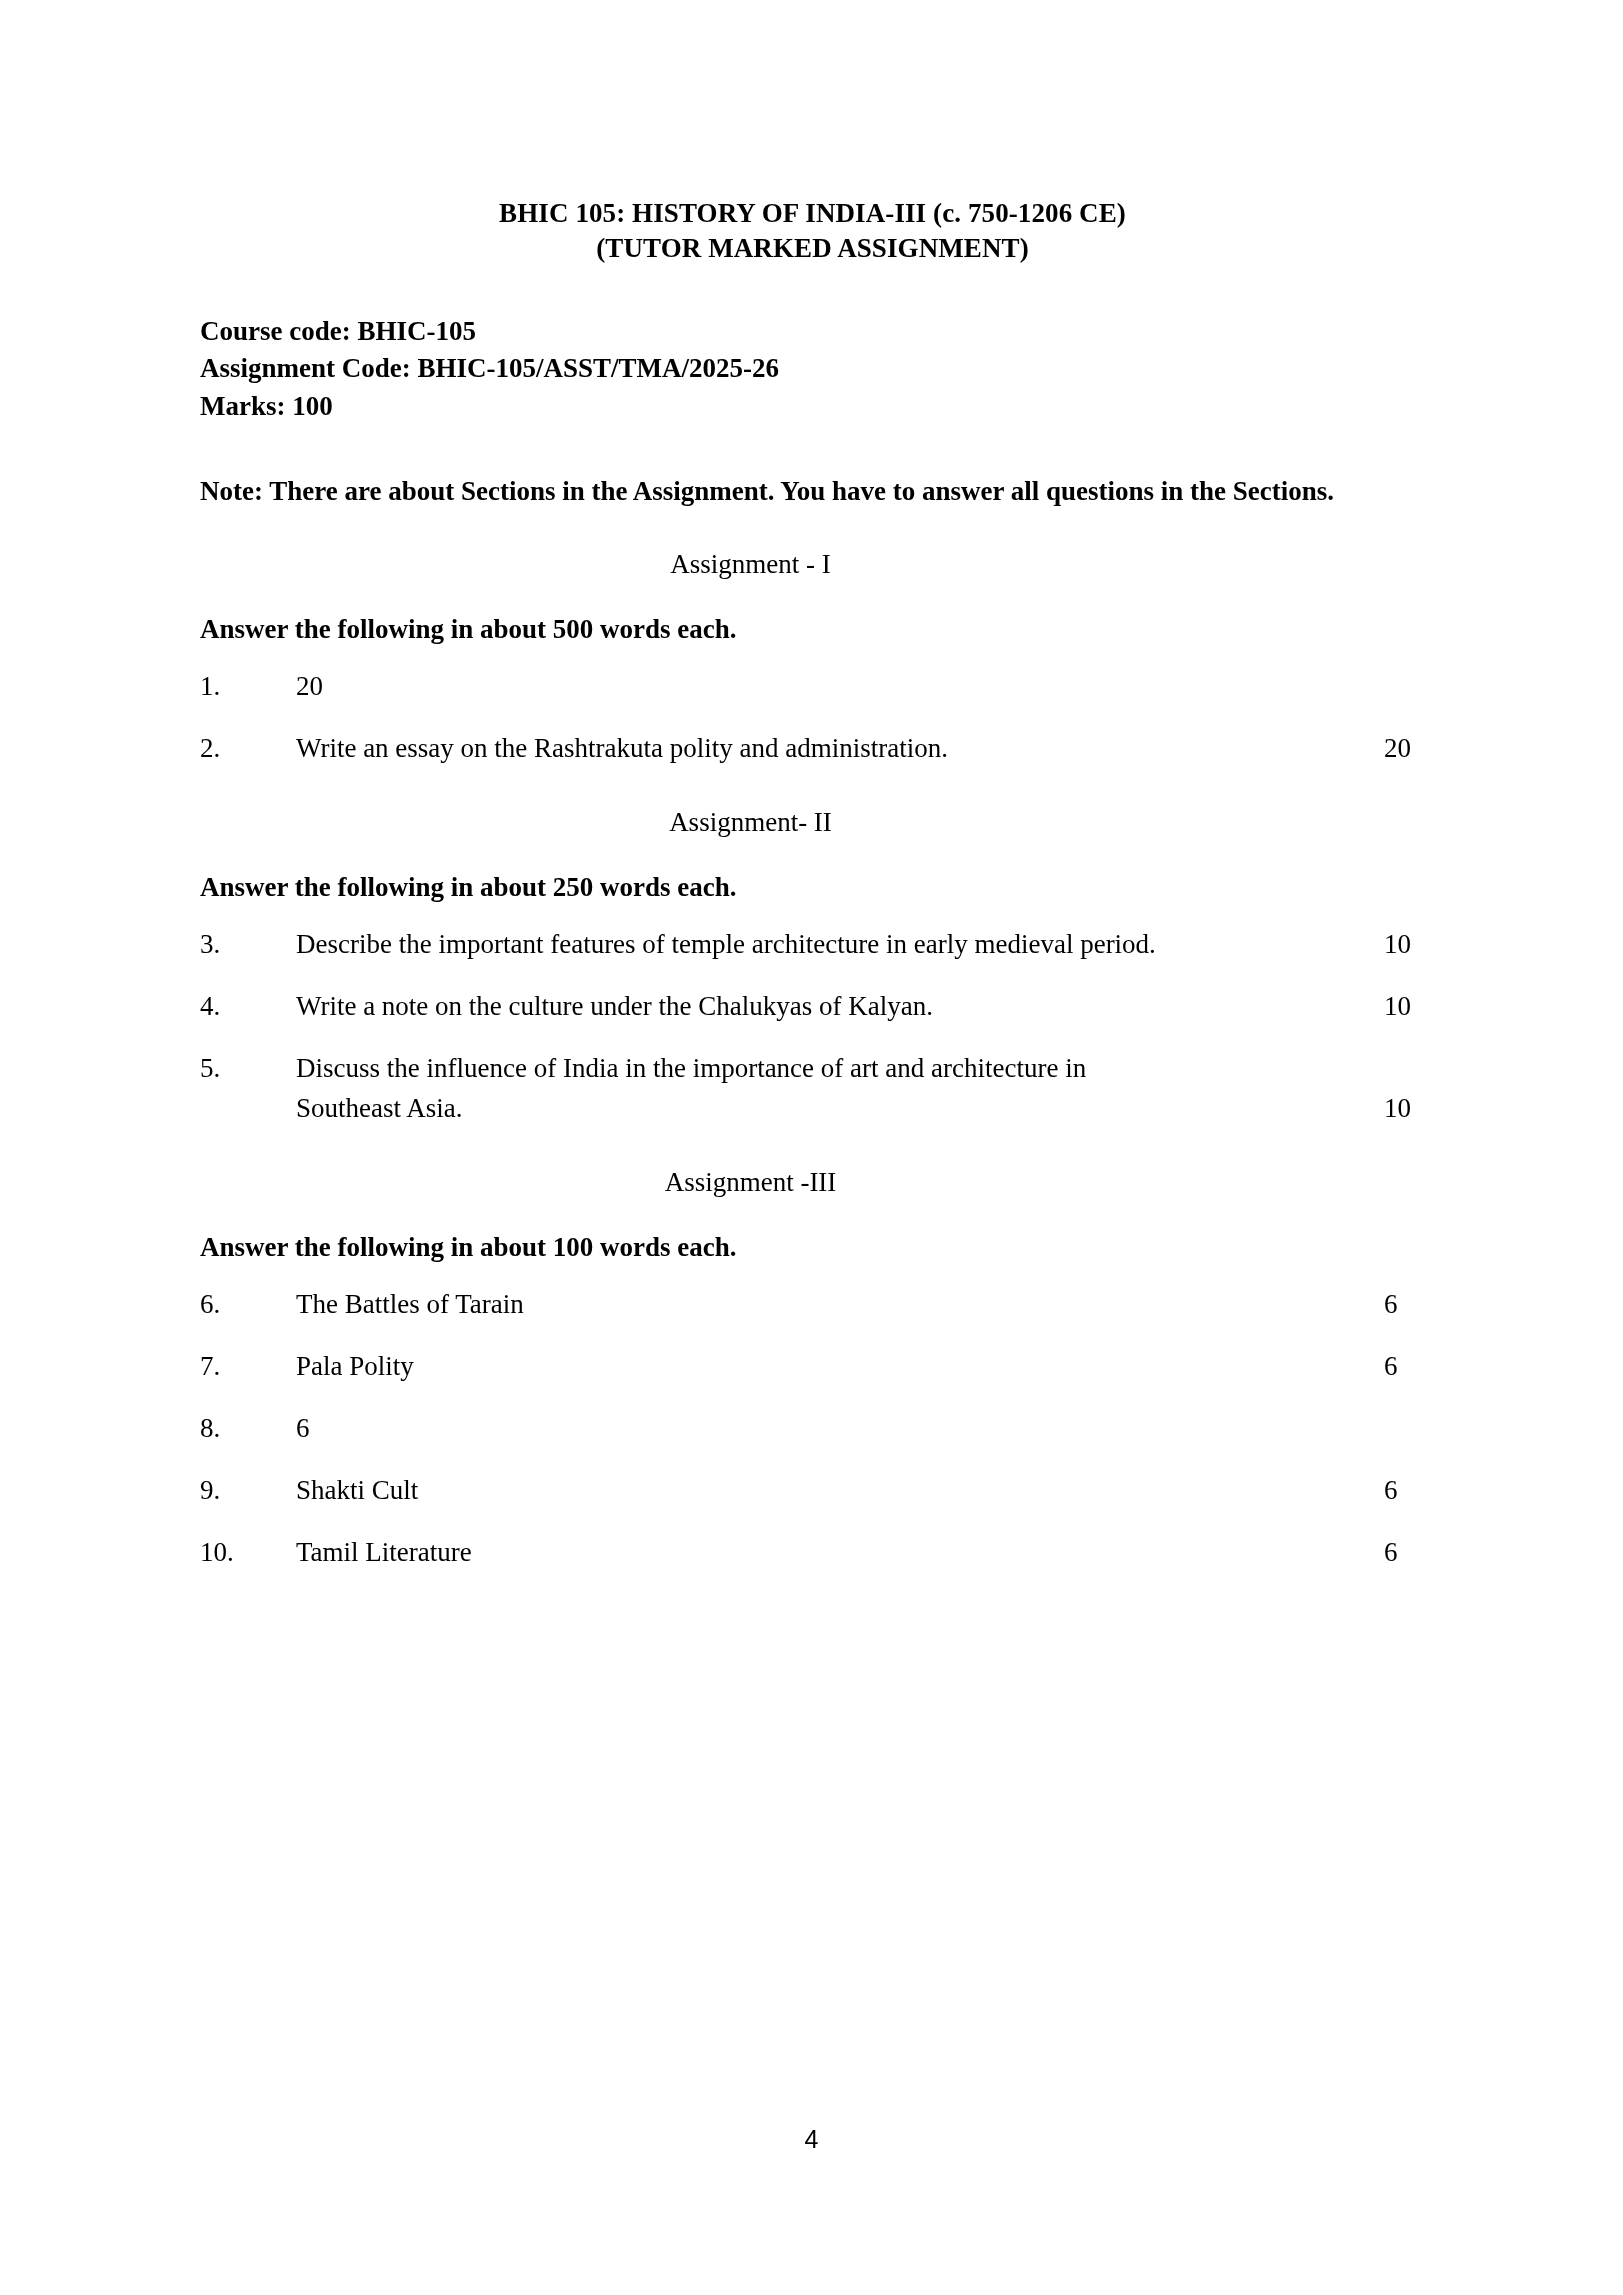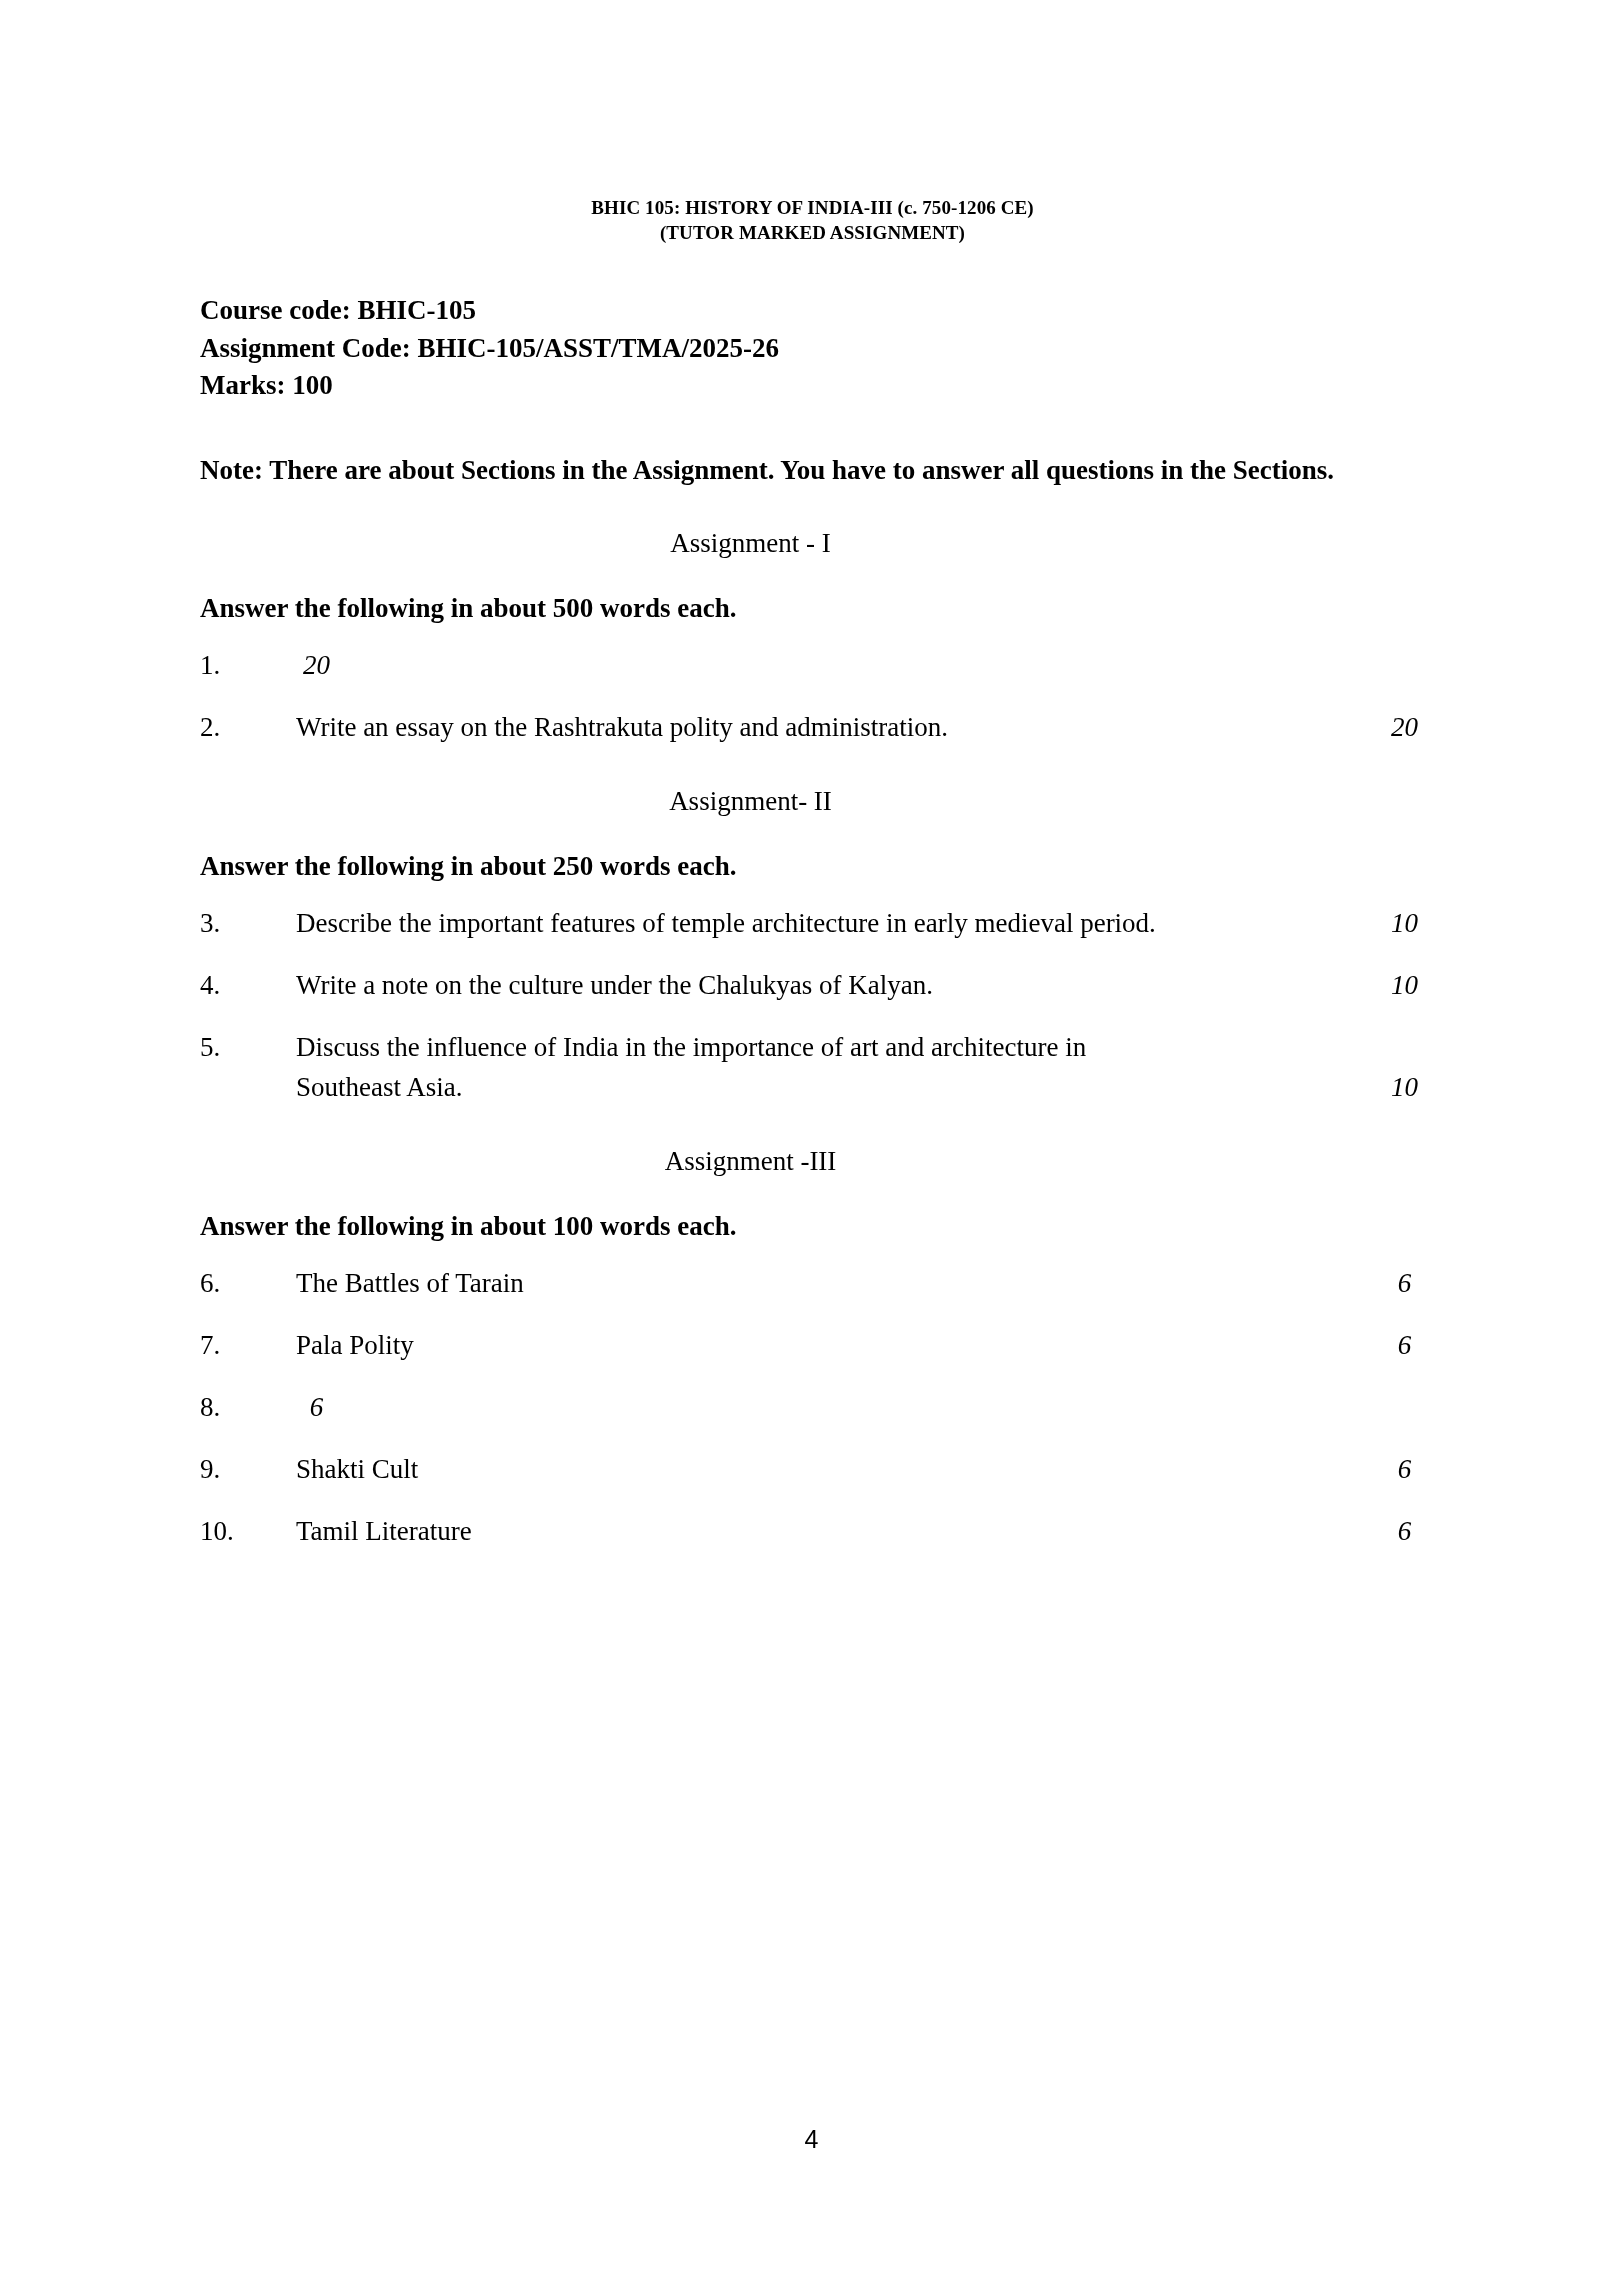--- a/index.html
+++ b/index.html
@@ -24,21 +24,21 @@
     position: absolute;
     left: 200px;
     top: 0;
     width: 1225px;
   }
 
   .title-block {
     margin-top: 196px;
     text-align: center;
     font-weight: bold;
-    font-size: 19px;
+    font-size: 27px;
     line-height: 1.30;
     letter-spacing: 0.1px;
   }
   .title-line { display: block; }
 
   .codes-block {
     margin-top: 47px;
     text-align: left;
     font-weight: bold;
     font-size: 27px;
@@ -91,22 +91,21 @@
   }
   .qtext.justified {
     text-align: justify;
     text-justify: inter-word;
   }
   .qtext.justified > .lastline {
     display: block;
   }
   .qmarks {
     flex: 0 0 41px;
-    text-align: center;
-    font-style: italic;
+    text-align: left;
   }
   
   .qrow.two-line .qmarks {
     align-self: flex-end;
   }
   em { font-style: italic; }
 
   .pagenum {
     position: absolute;
     left: 0;

